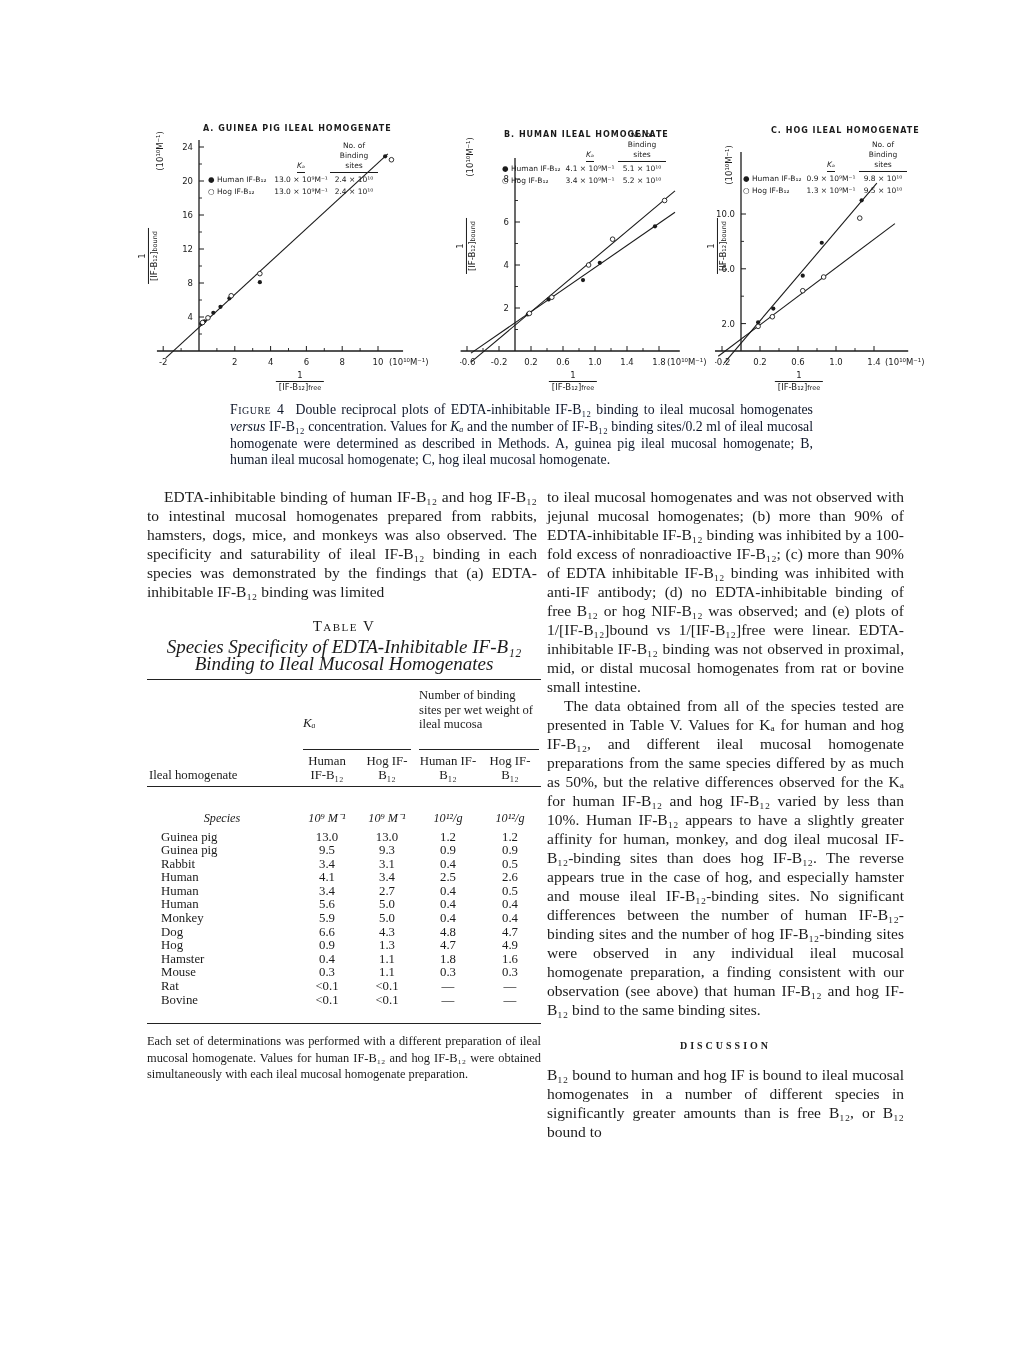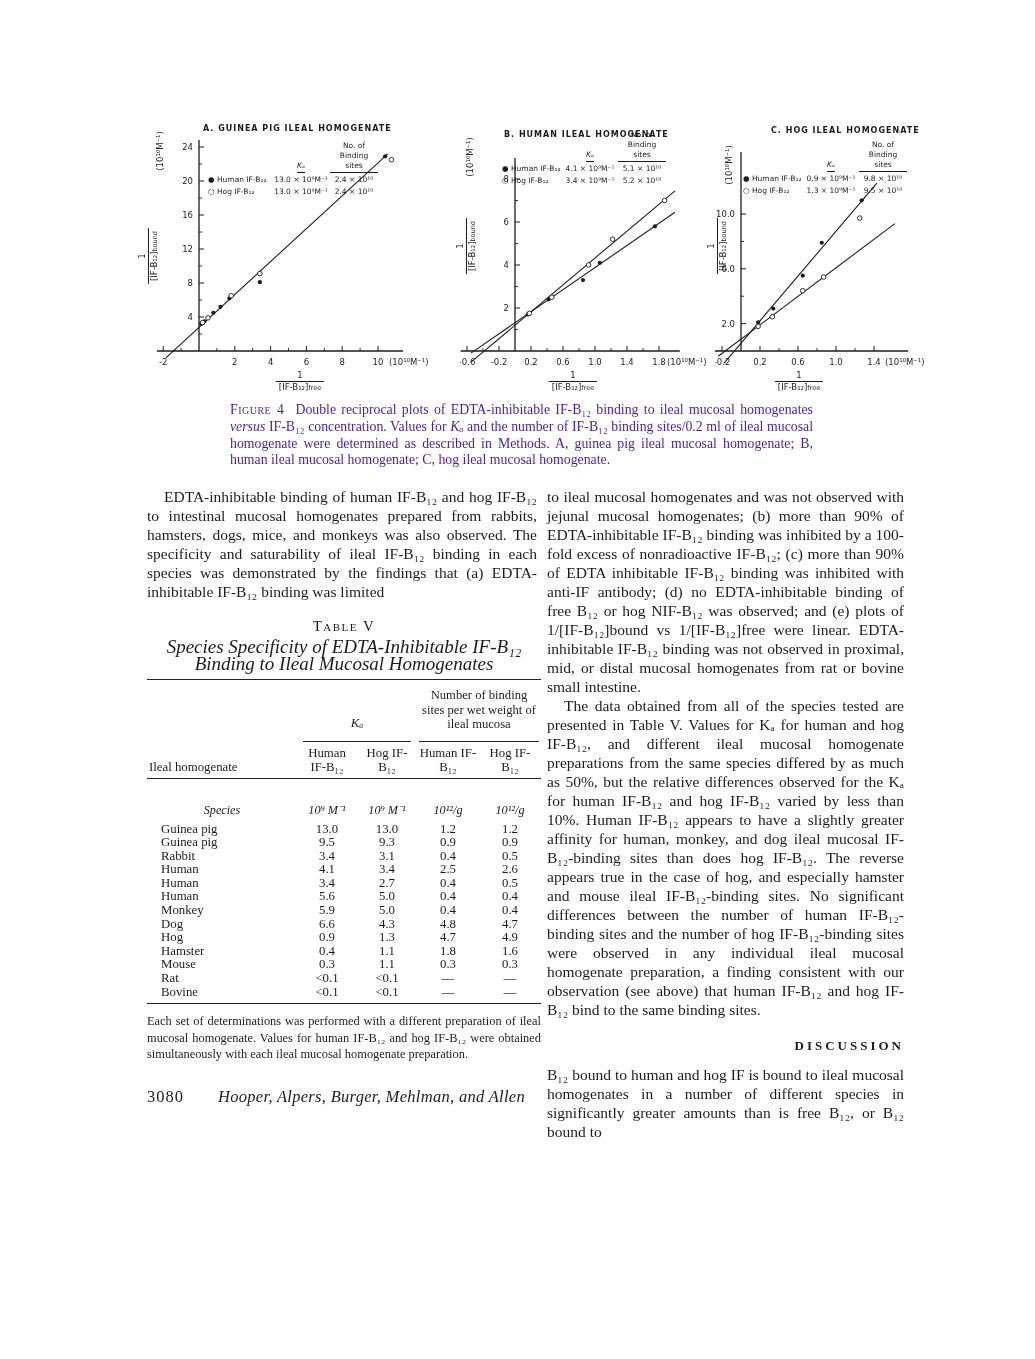--- a/index.html
+++ b/index.html
@@ -28,51 +28,51 @@
     font-size:8.5px;line-height:9px;color:#1b1b1b;vertical-align:middle;}
   .frac .den{border-top:1px solid #1b1b1b;padding:1px 3px 0;margin-top:1px;white-space:nowrap;}
   .frac .fsub{font-size:6.5px;}
   .xlab{position:absolute;transform:translateX(-50%);}
   .rot{position:absolute;transform:rotate(-90deg);white-space:nowrap;}
   .yunit{position:absolute;transform:rotate(-90deg);font-family:"DejaVu Sans",sans-serif;
     font-size:8.5px;white-space:nowrap;color:#1b1b1b;}
   
   .caption{
     position:absolute;left:230px;top:402px;width:583px;margin:0;
-    font-size:13.8px;line-height:16.8px;text-align:justify;color:#4c1d95;
+    font-size:13.8px;line-height:16.8px;text-align:justify;color:#0f172a;
   }
   .caption .figlabel{font-variant:small-caps;letter-spacing:0.5px;margin-right:11px;}
   
   .columns{position:absolute;left:147px;top:487px;width:757px;display:flex;gap:10px;}
   .col{font-size:15.5px;line-height:19px;text-align:justify;}
   .col-left{width:390px;}
   .col-right{width:357px;}
   .col p{margin:0;}
   .indent{text-indent:17px;}
   .discussion-heading{
-    text-align:right;font-weight:700;letter-spacing:3px;font-size:13px;
+    text-align:center;font-weight:700;letter-spacing:3px;font-size:10px;
     margin:17px 0 10px 0 !important;text-indent:0;
   }
   
   .table-block{margin-top:16px;width:394px;}
   .tbl-title{text-align:center;font-variant:small-caps;font-size:15px;letter-spacing:1.5px;}
   .tbl-subtitle{text-align:center;font-style:italic;font-size:19px;line-height:17px;margin-top:2px;}
   table.species{border-collapse:collapse;width:100%;margin-top:7px;border-top:1.6px solid #222;border-bottom:1.6px solid #222;}
   table.species th, table.species td{padding:0;font-weight:normal;}
   tr.group-row th{vertical-align:bottom;padding-top:8px;}
-  .grp{display:block;border-bottom:1px solid #222;padding-bottom:9px;text-align:center;}
+  .grp{display:block;border-bottom:1px solid #222;padding-bottom:17px;text-align:left;}
   .grp-ka{font-style:italic;font-size:13px;margin:0 6px;}
   .grp-sites{font-size:12.6px;line-height:14.5px;margin:0 2px;}
   tr.sub-row th{vertical-align:bottom;border-bottom:1.4px solid #222;padding:4px 2px 4px 2px;
     font-size:12.8px;line-height:14px;text-align:center;}
   tr.sub-row th.col1h{text-align:left;padding-left:2px;font-size:12.8px;}
   tr.units-row td{font-style:italic;font-size:12.2px;text-align:center;padding-top:22px;padding-bottom:3px;}
   tbody.rows td{font-size:12.8px;line-height:13.6px;text-align:center;}
   tbody.rows td.sp{text-align:left;padding-left:14px;white-space:nowrap;}
-  tbody.rows tr:last-child td{padding-bottom:4px;}
+  tbody.rows tr:last-child td{padding-bottom:16px;}
   .tbl-footnote{margin-top:9px;font-size:12.4px;line-height:16.5px;text-align:justify;}
   
   .footer{margin-top:24px;display:flex;align-items:baseline;text-align:left;}
   .footer .pageno{font-size:16.5px;letter-spacing:1px;}
   .footer .authors{font-style:italic;font-size:16.5px;margin-left:34px;letter-spacing:0.3px;}
 </style>
 </head>
 <body>
 
 <div class="figure-area">
@@ -411,24 +411,20 @@
               <td>&lt;0.1</td>
               <td>&lt;0.1</td>
               <td>—</td>
               <td>—</td>
             </tr>
           </tbody>
       </table>
       <div class="tbl-footnote">Each set of determinations was performed with a different preparation of ileal mucosal homogenate. Values for human IF-B₁₂ and hog IF-B₁₂ were obtained simultaneously with each ileal mucosal homogenate preparation.</div>
     </div>
 
-    <div class="footer">
-      <span class="pageno">3080</span>
-      <span class="authors">Hooper, Alpers, Burger, Mehlman, and Allen</span>
-    </div>
   </div>
 
   <div class="col col-right">
     <p>to ileal mucosal homogenates and was not observed with jejunal mucosal homogenates; (b) more than 90% of EDTA-inhibitable IF-B₁₂ binding was inhibited by a 100-fold excess of nonradioactive IF-B₁₂; (c) more than 90% of EDTA inhibitable IF-B₁₂ binding was inhibited with anti-IF antibody; (d) no EDTA-inhibitable binding of free B₁₂ or hog NIF-B₁₂ was observed; and (e) plots of 1/[IF-B₁₂]bound vs 1/[IF-B₁₂]free were linear. EDTA-inhibitable IF-B₁₂ binding was not observed in proximal, mid, or distal mucosal homogenates from rat or bovine small intestine.</p>
     <p class="indent">The data obtained from all of the species tested are presented in Table V. Values for Kₐ for human and hog IF-B₁₂, and different ileal mucosal homogenate preparations from the same species differed by as much as 50%, but the relative differences observed for the Kₐ for human IF-B₁₂ and hog IF-B₁₂ varied by less than 10%. Human IF-B₁₂ appears to have a slightly greater affinity for human, monkey, and dog ileal mucosal IF-B₁₂-binding sites than does hog IF-B₁₂. The reverse appears true in the case of hog, and especially hamster and mouse ileal IF-B₁₂-binding sites. No significant differences between the number of human IF-B₁₂-binding sites and the number of hog IF-B₁₂-binding sites were observed in any individual ileal mucosal homogenate preparation, a finding consistent with our observation (see above) that human IF-B₁₂ and hog IF-B₁₂ bind to the same binding sites.</p>
     <p class="discussion-heading">DISCUSSION</p>
     <p>B₁₂ bound to human and hog IF is bound to ileal mucosal homogenates in a number of different species in significantly greater amounts than is free B₁₂, or B₁₂ bound to</p>
   </div>
 </div>
 

